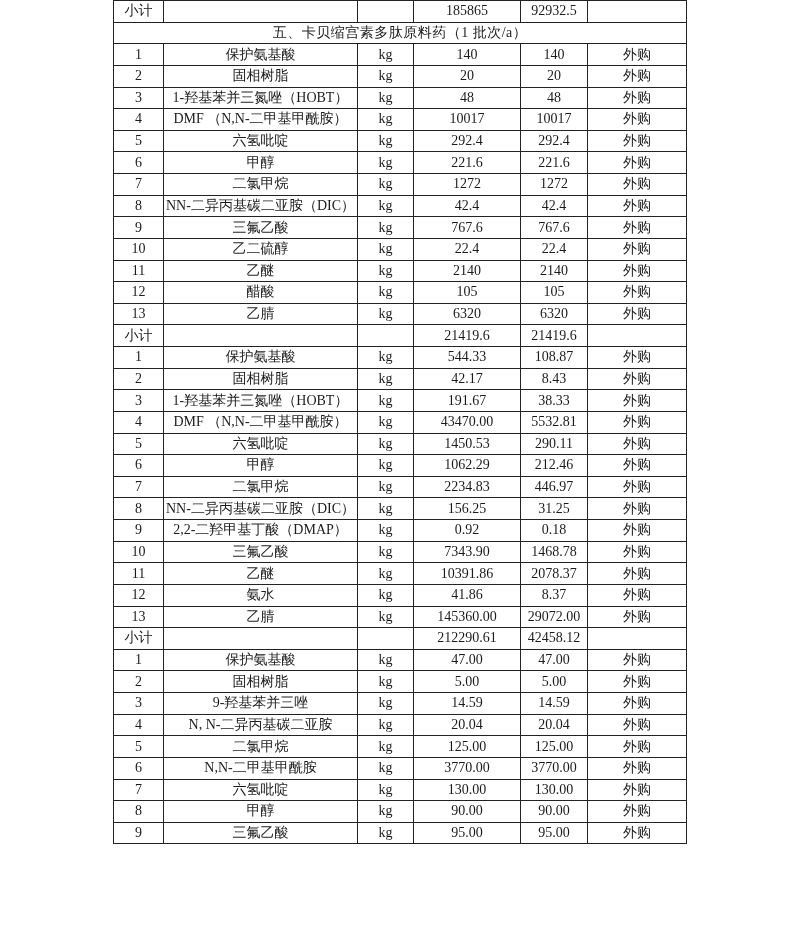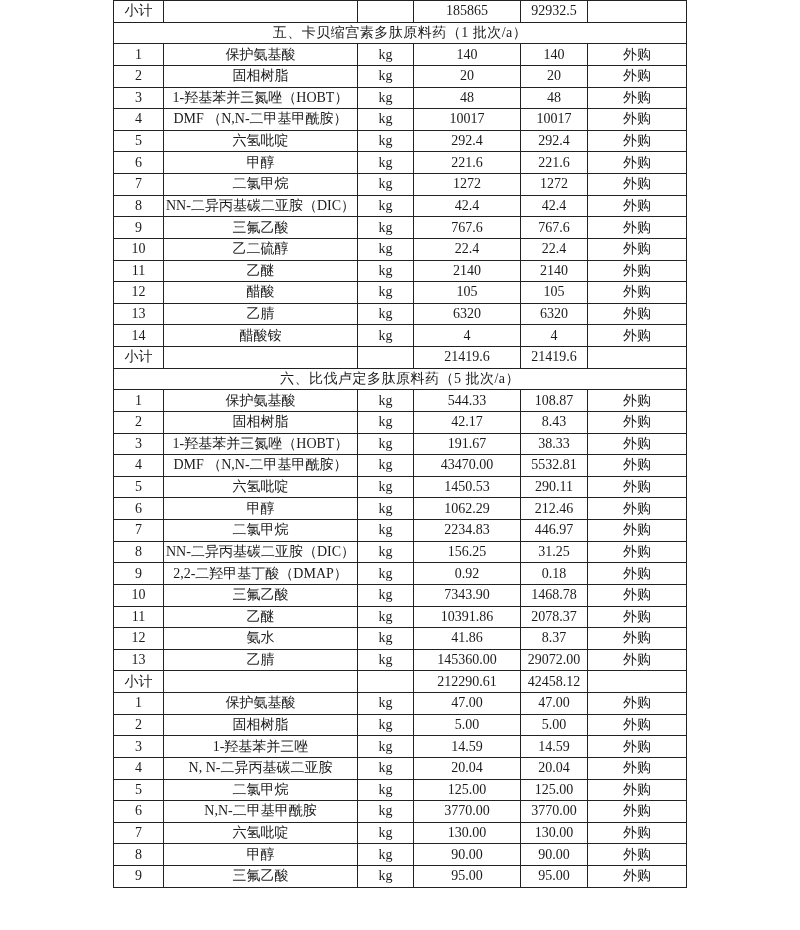--- a/index.html
+++ b/index.html
@@ -149,39 +149,28 @@
         </tr>
         <tr>
           <td class="num">13</td>
           <td>乙腈</td>
           <td>kg</td>
           <td class="num">6320</td>
           <td class="num">6320</td>
           <td>外购</td>
         </tr>
         <tr>
-          <td class="num">14</td>
-          <td>醋酸铵</td>
-          <td>kg</td>
-          <td class="num">4</td>
-          <td class="num">4</td>
-          <td>外购</td>
-        </tr>
-        <tr>
           <td>小计</td>
           <td></td>
           <td></td>
           <td class="num">21419.6</td>
           <td class="num">21419.6</td>
           <td></td>
         </tr>
         <tr>
-          <td class="section-title" colspan="6">六、比伐卢定多肽原料药（5 批次/a）</td>
-        </tr>
-        <tr>
           <td class="num">1</td>
           <td>保护氨基酸</td>
           <td>kg</td>
           <td class="num">544.33</td>
           <td class="num">108.87</td>
           <td>外购</td>
         </tr>
         <tr>
           <td class="num">2</td>
           <td>固相树脂</td>
@@ -297,21 +286,21 @@
         <tr>
           <td class="num">2</td>
           <td>固相树脂</td>
           <td>kg</td>
           <td class="num">5.00</td>
           <td class="num">5.00</td>
           <td>外购</td>
         </tr>
         <tr>
           <td class="num">3</td>
-          <td>1-羟基苯并三唑</td>
+          <td>9-羟基苯并三唑</td>
           <td>kg</td>
           <td class="num">14.59</td>
           <td class="num">14.59</td>
           <td>外购</td>
         </tr>
         <tr>
           <td class="num">4</td>
           <td>N, N-二异丙基碳二亚胺</td>
           <td>kg</td>
           <td class="num">20.04</td>

